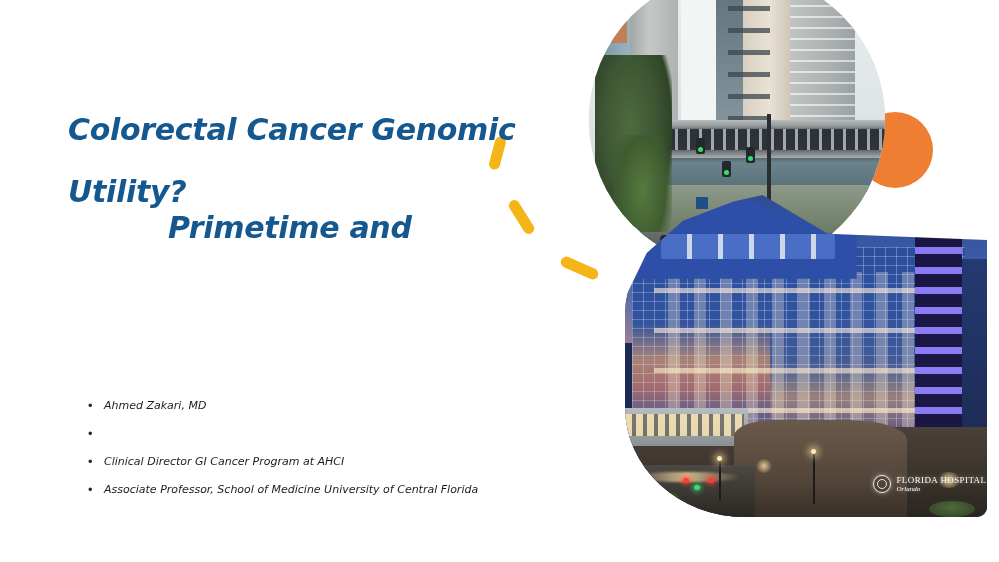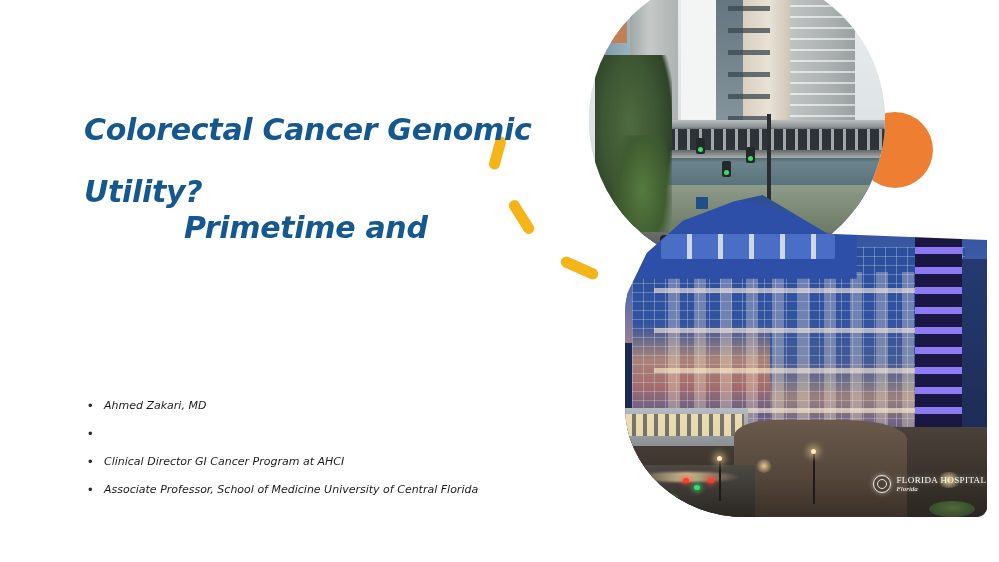--- a/index.html
+++ b/index.html
@@ -18,21 +18,21 @@
     position: relative;
     width: 999px;
     height: 562px;
     background: #ffffff;
     overflow: hidden;
   }
 
   
   #title-block {
     position: absolute;
-    left: 84px;
+    left: 68px;
     top: 112px;
     width: 470px;
     z-index: 30;
   }
   .title-line {
     font-family: "DejaVu Sans", sans-serif;
     font-weight: bold;
     font-style: italic;
     font-size: 30px;
     line-height: 36px;
@@ -466,21 +466,21 @@
       <div class="b-brakelight" style="left:16%; top:88%;"></div>
       <div class="b-brakelight" style="left:23%; top:88%;"></div>
       <div class="b-greenlight" style="left:19%; top:90%;"></div>
       <div class="b-shrub" style="left:4%; top:92%; width:40px; height:14px;"></div>
       <div class="b-shrub" style="left:84%; top:95%; width:46px; height:16px;"></div>
 
       <div class="b-sign">
         <div class="b-sign-mark"></div>
         <div class="b-sign-text">
           <div class="b-sign-1">FLORIDA HOSPITAL</div>
-          <div class="b-sign-2">Florida</div>
+          <div class="b-sign-2">Orlando</div>
         </div>
       </div>
     </div>
   </div>
 
   <div class="dash" id="dash-1" style="background:#F5B518;"></div>
   <div class="dash" id="dash-2" style="background:#F5B518;"></div>
   <div class="dash" id="dash-3" style="background:#F5B518;"></div>
 
   <div id="title-block">

